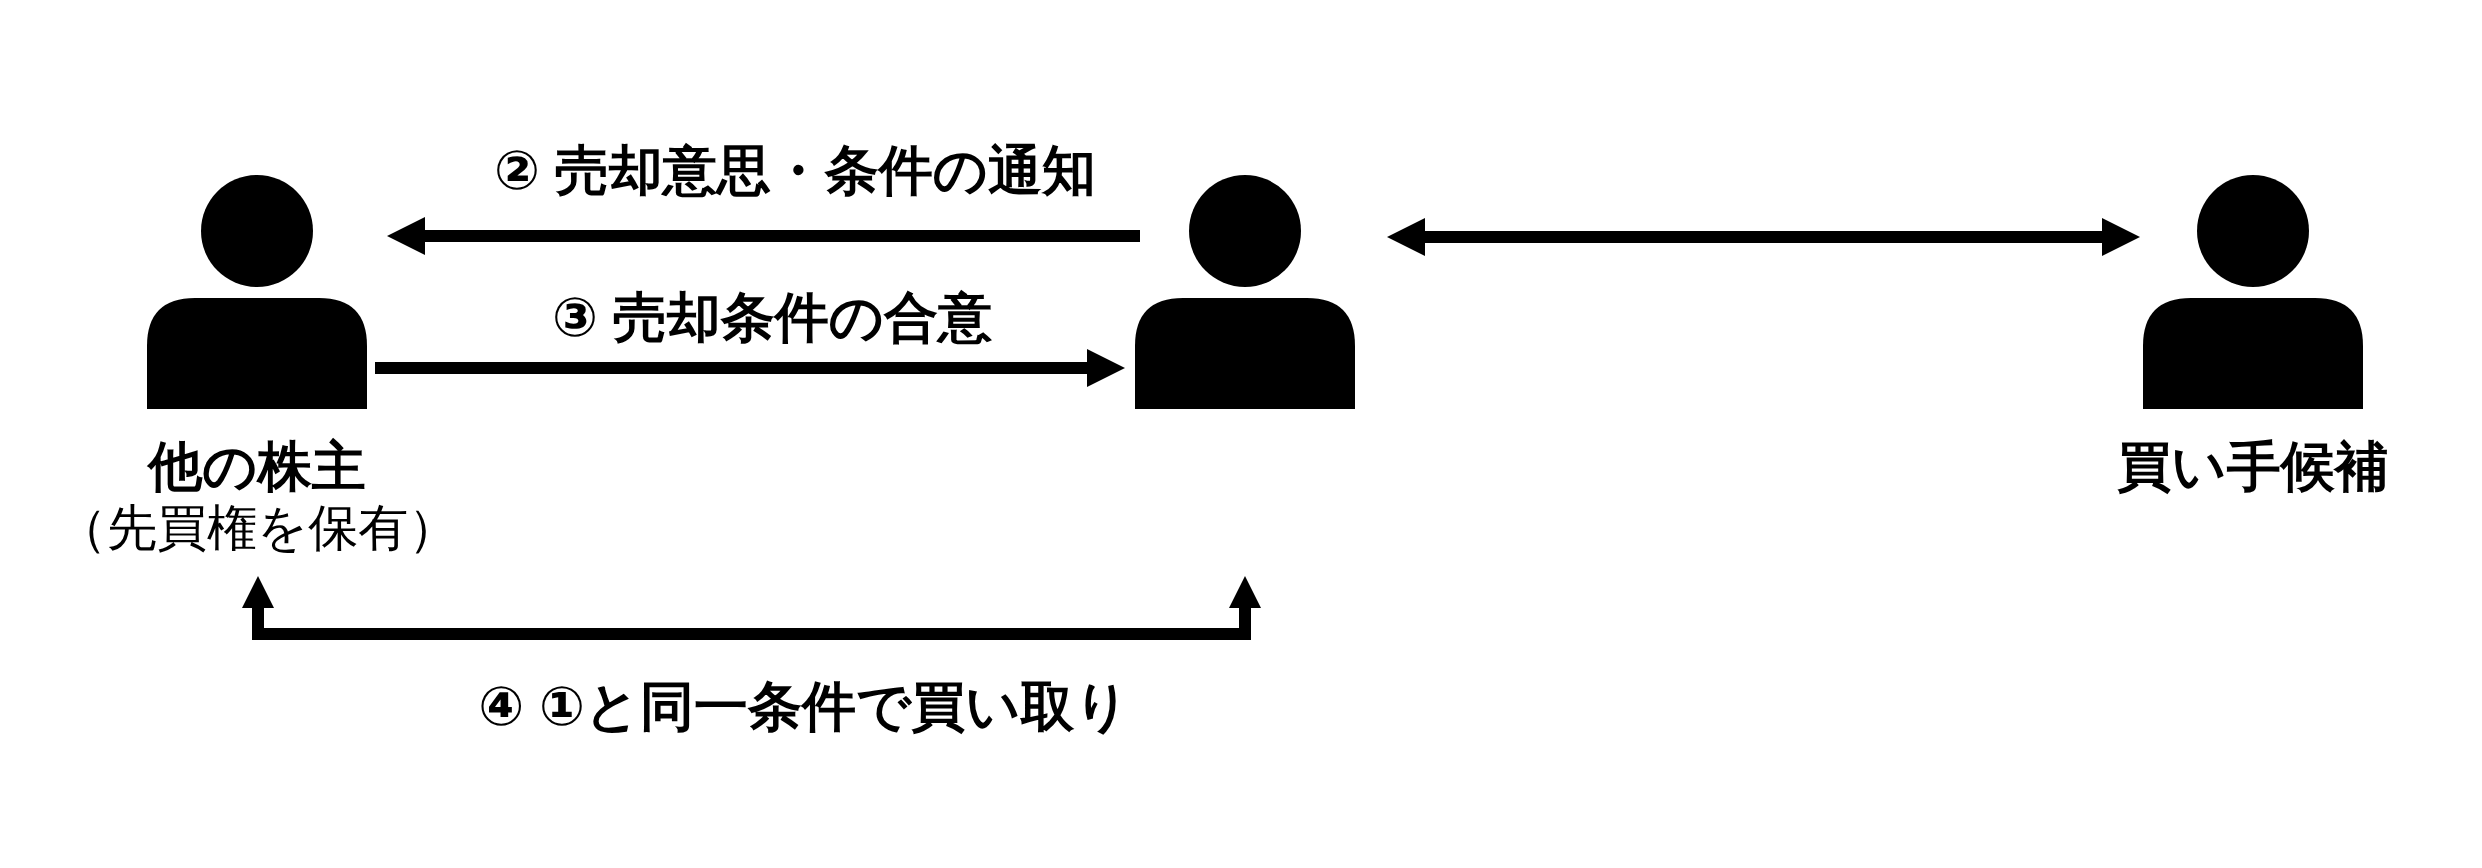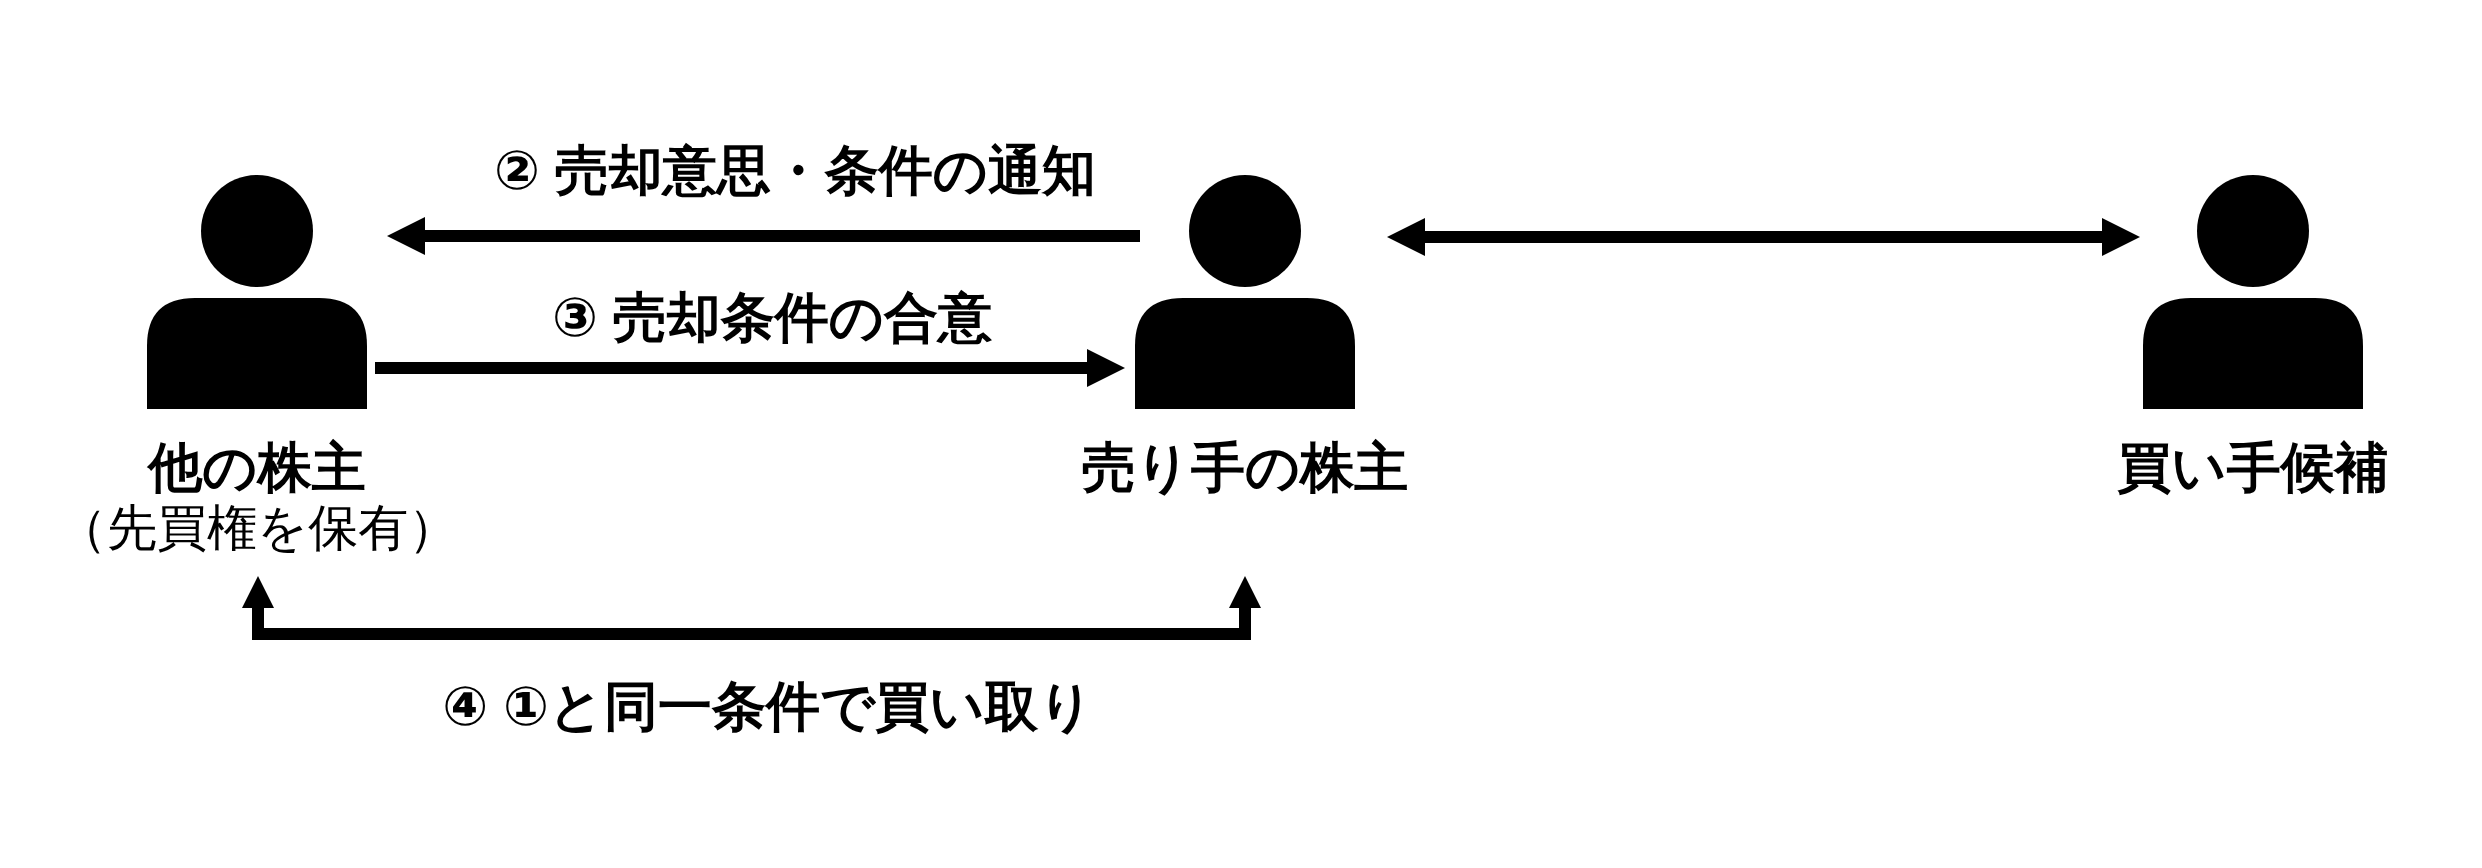--- a/index.html
+++ b/index.html
@@ -5,21 +5,21 @@
   html,body{margin:0;padding:0;background:#ffffff;}
   .canvas{
     position:relative;
     width:2482px;height:868px;
     background:#ffffff;
     font-family:"Liberation Sans","DejaVu Sans",sans-serif;
     color:#000;
     overflow:hidden;
   }
   .overlay{position:absolute;left:0;top:0;width:2482px;height:868px;}
-  .actor{position:absolute;top:173px;width:400px;text-align:center;}
+  .actor{position:absolute;top:173px;width:400px;text-align:center;font-family:Liberation Serif, serif;}
   .actor svg{display:block;margin:0 auto;}
   .actor-label{
     margin-top:29px;
     font-size:54px;font-weight:bold;line-height:1.1;white-space:nowrap;
   }
   .actor-sublabel{
     margin-top:4px;
     font-size:50px;font-weight:400;line-height:1.1;white-space:nowrap;
   }
   .step-label{
@@ -64,28 +64,27 @@
     </svg>
     <div class="actor-label">他の株主</div>
     <div class="actor-sublabel">（先買権を保有）</div>
   </div>
 
   <div class="actor" style="left:1045px;">
     <svg width="224" height="236" viewBox="0 0 224 236">
       <circle cx="112" cy="58" r="56" fill="#000"></circle>
       <path d="M 2 236 L 2 173 Q 2 125 50 125 L 174 125 Q 222 125 222 173 L 222 236 Z" fill="#000"></path>
     </svg>
-    <div class="actor-label">売り手の株主</div>
   </div>
 
   <div class="actor" style="left:2053px;">
     <svg width="224" height="236" viewBox="0 0 224 236">
       <circle cx="112" cy="58" r="56" fill="#000"></circle>
       <path d="M 2 236 L 2 173 Q 2 125 50 125 L 174 125 Q 222 125 222 173 L 222 236 Z" fill="#000"></path>
     </svg>
     <div class="actor-label">買い手候補</div>
   </div>
 
   <div class="step-label" style="left:795px;top:141px;">② 売却意思・条件の通知</div>
   <div class="step-label" style="left:772px;top:288px;">③ 売却条件の合意</div>
-  <div class="step-label" style="left:768px;top:677px;">④ ①と同一条件で買い取り</div>
+  <div class="step-label" style="left:804px;top:677px;">④ ①と同一条件で買い取り</div>
 
 </div>
 
 </body></html>

